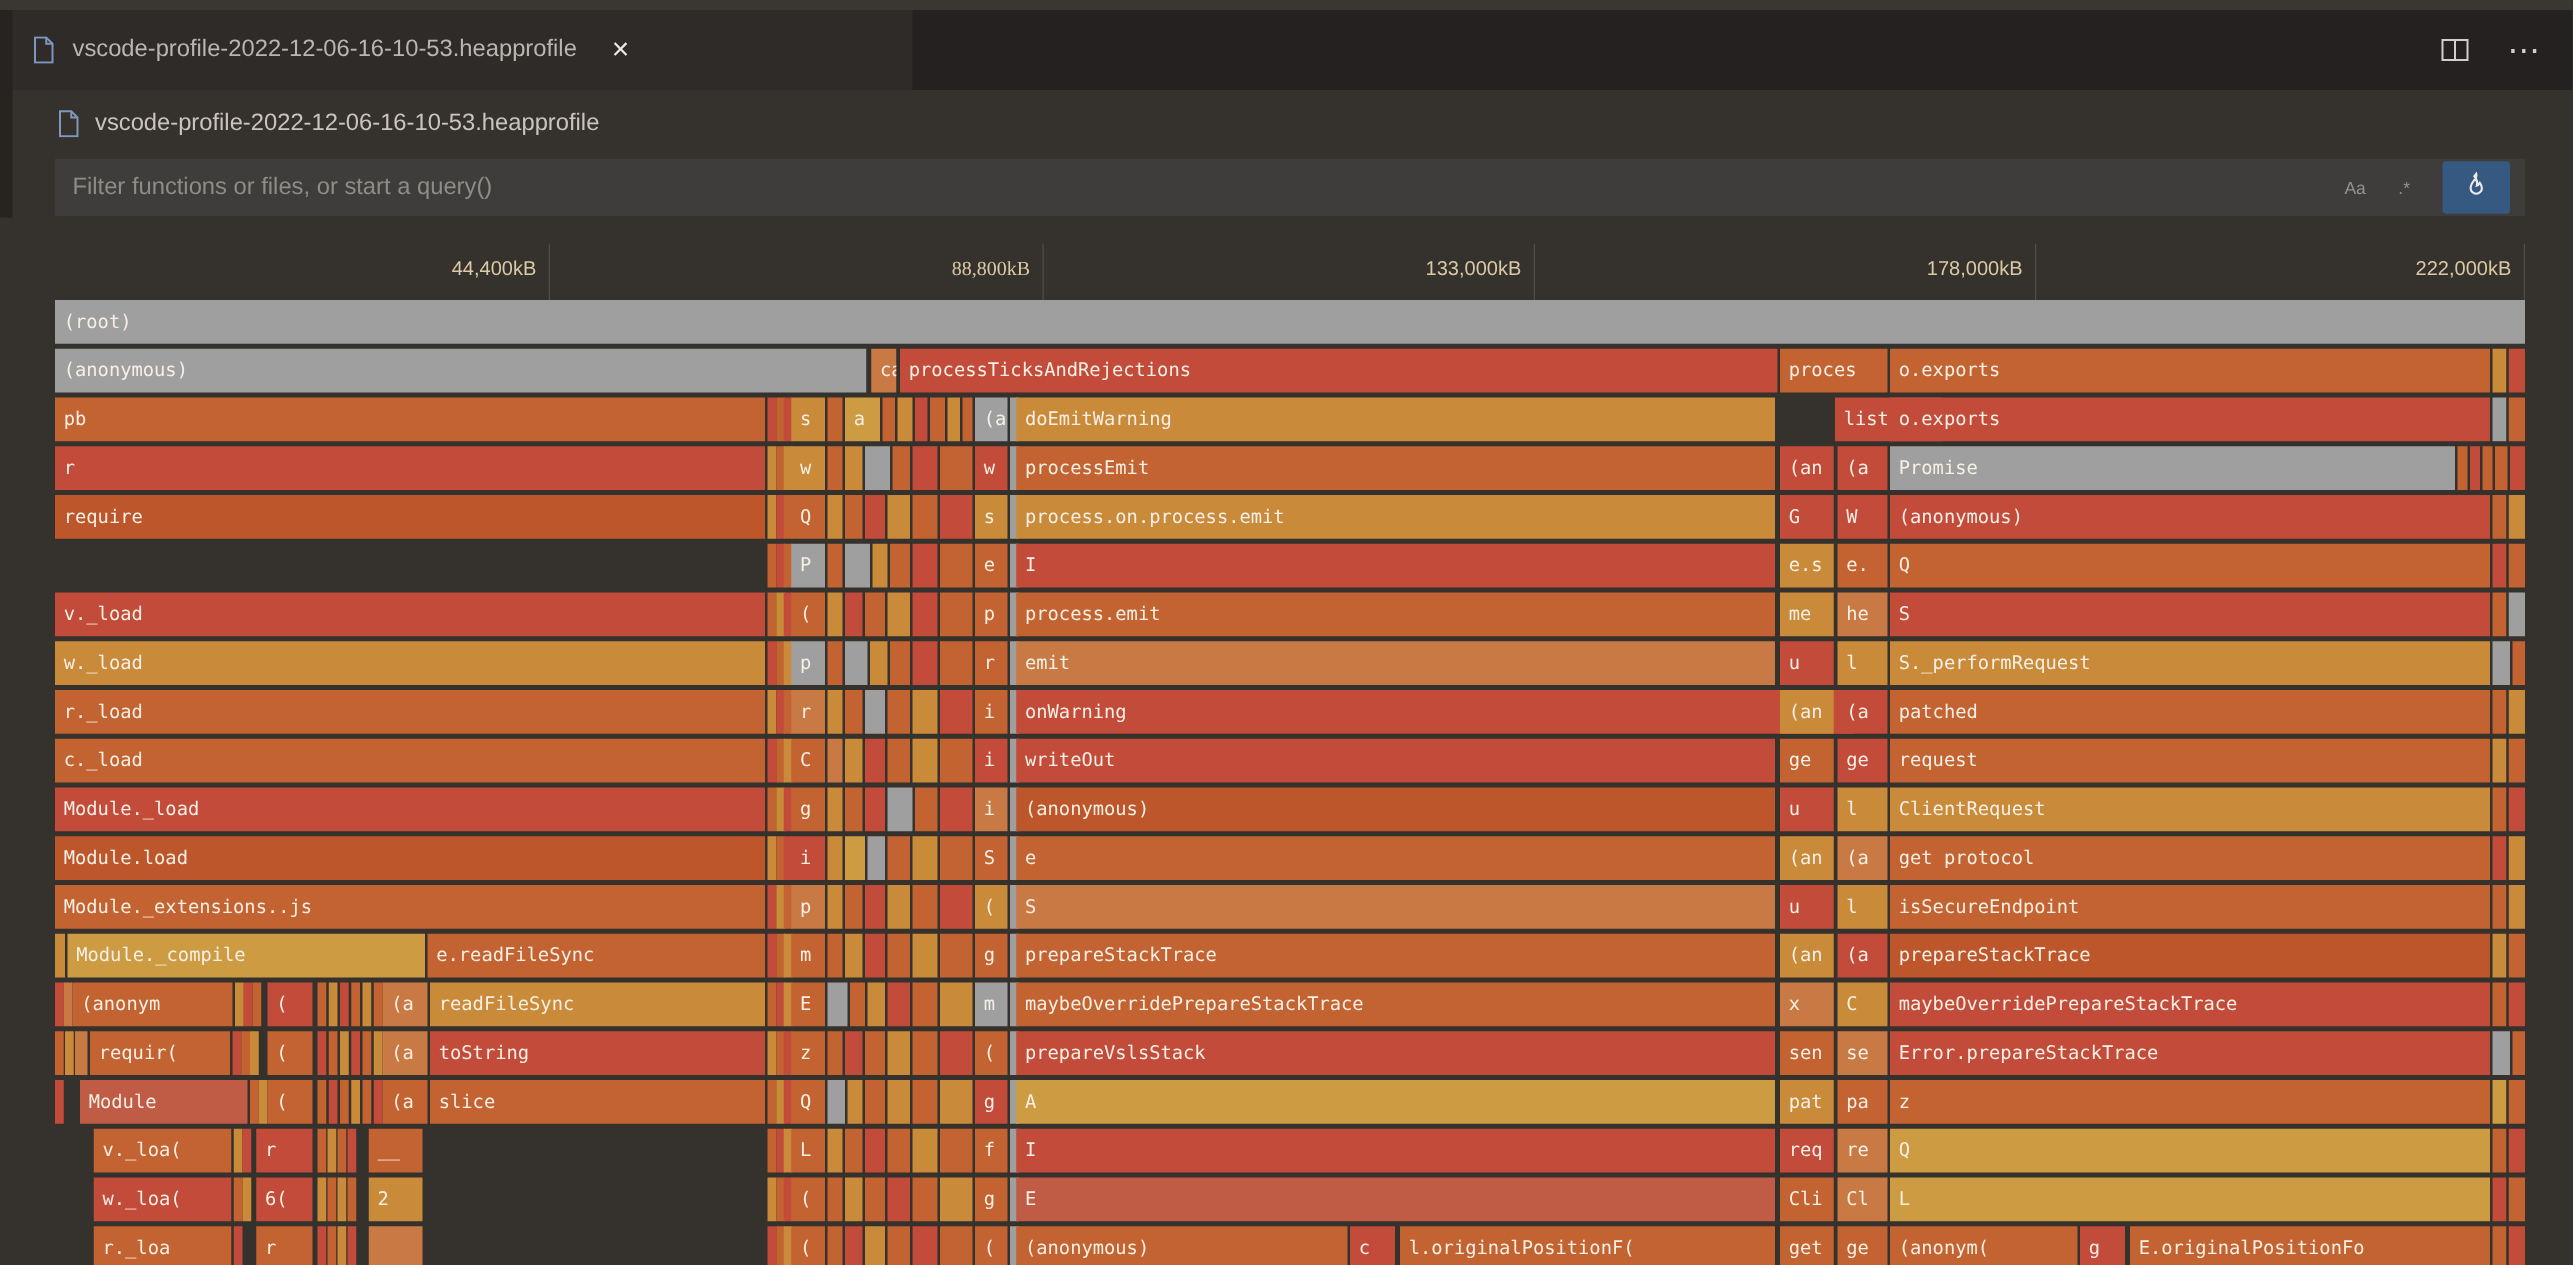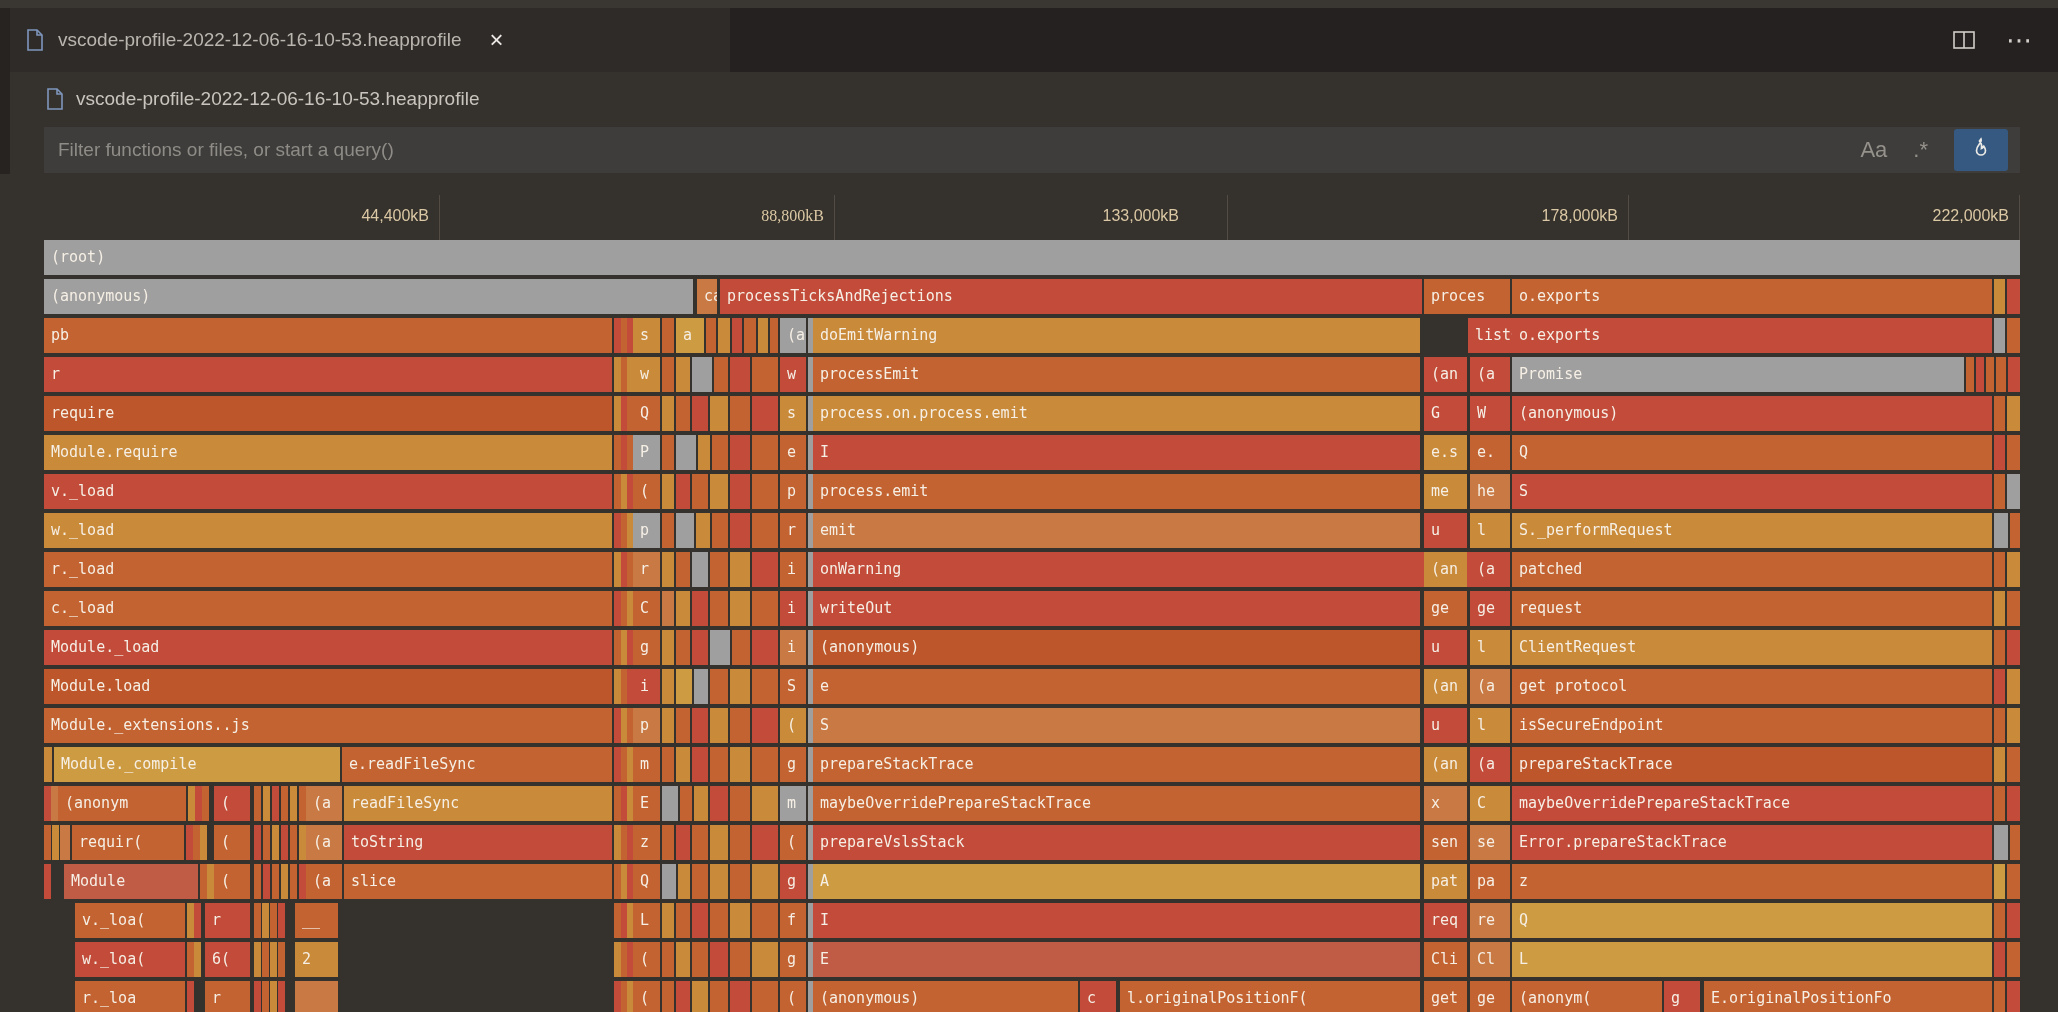--- a/index.html
+++ b/index.html
@@ -17,21 +17,21 @@
 
   .leftstrip { position:absolute; top:8px; left:0; width:10px; height:166px; background:#272320; }
 
   .breadcrumb { position:absolute; top:88px; left:46px; display:flex; align-items:center; gap:12px; }
   .breadcrumb-label { color:#c9c5be; font-size:19px; }
 
   .filterbox { position:absolute; top:127px; left:44px; width:1976px; height:46px; background:#3e3d3b;
                display:flex; align-items:center; }
   .filter-placeholder { color:#8f8c87; font-size:19px; padding-left:14px; flex:1; }
   .filter-opts { display:flex; align-items:center; gap:26px; margin-right:12px; }
-  .opt-txt { color:#95918b; font-size:22px; cursor:pointer; }
+  .opt-txt { color:#95918b; font-size:14px; cursor:pointer; }
   .flame-btn { width:54px; height:42px; background:#355981; border-radius:3px; display:flex;
                align-items:center; justify-content:center; cursor:pointer; }
 
   .ruler { position:absolute; top:195px; left:44px; width:1976px; height:45px; }
   .tick { position:absolute; top:0; width:1px; height:45px; background:#524c45; }
   .tick-label { position:absolute; top:12px; width:200px; text-align:right; color:#dbc8a4; font-size:16px; }
 
   .graph { position:absolute; top:240px; left:44px; width:1976px; height:772px; overflow:hidden; }
   .frow { position:absolute; left:0; width:1976px; height:35px; }
   .seg { position:absolute; top:0; height:35px; font-family:"DejaVu Sans Mono",monospace;
@@ -92,21 +92,21 @@
     </span>
   </div>
 </div>
 
 <div class="ruler">
     <div class="tick" style="left: 395px;"></div>
     <div class="tick-label" style="left: 185px;">44,400kB</div>
     <div class="tick" style="left: 790px;"></div>
     <div class="tick-label" style="left: 580px; font-family: Liberation Serif, serif;">88,800kB</div>
     <div class="tick" style="left: 1183px;"></div>
-    <div class="tick-label" style="left: 935px;">133,000kB</div>
+    <div class="tick-label" style="left: 973px;">133,000kB</div>
     <div class="tick" style="left: 1584px;"></div>
     <div class="tick-label" style="left: 1374px;">178,000kB</div>
     <div class="tick" style="left: 1975px;"></div>
     <div class="tick-label" style="left: 1765px;">222,000kB</div>
   </div>
 
 <div class="graph">
     <div class="frow" style="top: 0px;">
       <div class="seg" style="left: 0px; width: 1976px; background: rgb(159, 159, 159);">(root)</div>
     </div>
@@ -180,21 +180,20 @@
       <div class="seg" style="left: 736px; width: 26px; background: rgb(201, 138, 57);">s</div>
       <div class="seg" style="left: 764px; width: 3px; background: rgb(159, 159, 159);"></div>
       <div class="seg" style="left: 769px; width: 607px; background: rgb(201, 138, 57);">process.on.process.emit</div>
       <div class="seg" style="left: 1380px; width: 43px; background: rgb(194, 75, 58);">G</div>
       <div class="seg" style="left: 1426px; width: 40px; background: rgb(194, 75, 58);">W</div>
       <div class="seg" style="left: 1468px; width: 480px; background: rgb(194, 75, 58);">(anonymous)</div>
       <div class="seg" style="left: 1950px; width: 11px; background: rgb(194, 99, 49);"></div>
       <div class="seg" style="left: 1963px; width: 13px; background: rgb(201, 138, 57);"></div>
     </div>
     <div class="frow" style="top: 195px;">
-      <div class="seg" style="left: 0px; width: 568px; background: rgb(201, 138, 57);">Module.require</div>
       <div class="seg" style="left: 570px; width: 5px; background: rgb(194, 99, 49);"></div>
       <div class="seg" style="left: 577px; width: 5px; background: rgb(194, 75, 58);"></div>
       <div class="seg" style="left: 583px; width: 4px; background: rgb(194, 99, 49);"></div>
       <div class="seg" style="left: 589px; width: 27px; background: rgb(159, 159, 159);">P</div>
       <div class="seg" style="left: 618px; width: 12px; background: rgb(194, 99, 49);"></div>
       <div class="seg" style="left: 632px; width: 20px; background: rgb(159, 159, 159);"></div>
       <div class="seg" style="left: 654px; width: 12px; background: rgb(201, 138, 57);"></div>
       <div class="seg" style="left: 668px; width: 16px; background: rgb(194, 99, 49);"></div>
       <div class="seg" style="left: 686px; width: 20px; background: rgb(194, 75, 58);"></div>
       <div class="seg" style="left: 708px; width: 26px; background: rgb(194, 99, 49);"></div>

